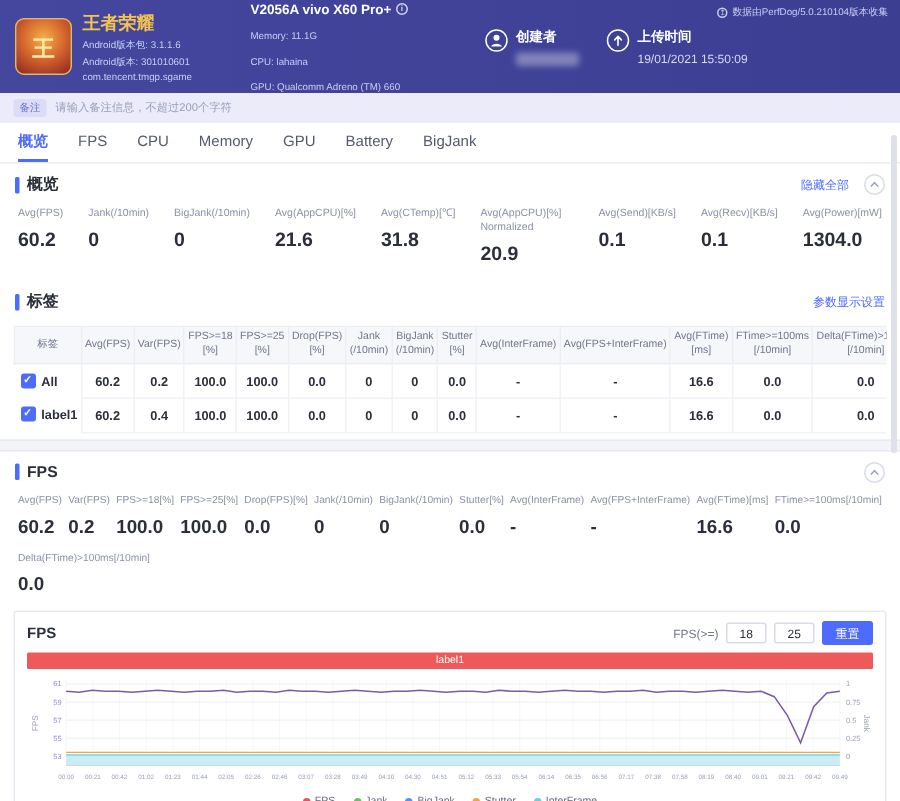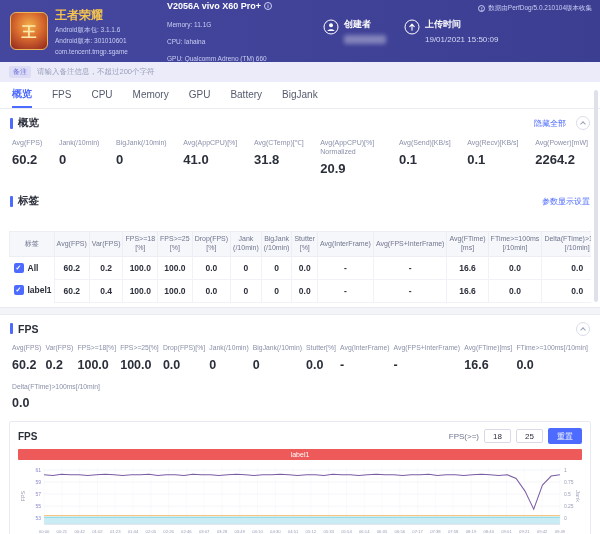--- a/index.html
+++ b/index.html
@@ -59,21 +59,21 @@
 
   .metrics-row { display:flex; justify-content:space-between; padding:3px 12px 11px; }
   .metric { display:flex; flex-direction:column; gap:5px; }
   .m-label { font-size:7px; color:#8a90a8; line-height:1.3; max-width:62px; }
   .m-value { font-size:13px; font-weight:bold; color:#2b2f3a; }
   .fps-metrics .m-label { white-space:nowrap; max-width:none; font-size:6.8px; }
   .fps-metrics .m-value { font-size:12.5px; }
   .metrics-row.second { justify-content:flex-start; padding-top:0; padding-bottom:9px; }
 
   
-  .table-wrap { margin:18px 9px 4px; overflow:hidden; }
+  .table-wrap { margin:4px 9px 4px; overflow:hidden; }
   table { border-collapse:collapse; width:100%; }
   th { background:#f6f7fb; font-size:7px; font-weight:normal; color:#70768c; padding:3px 2px;
     border:1px solid #edeef4; line-height:1.25; }
   td { font-size:8.5px; font-weight:bold; color:#2b2f3a; text-align:center; padding:6px 2px;
     border:1px solid #f1f2f7; }
   td.name-cell { display:flex; align-items:center; gap:4px; border:none; padding-left:4px; text-align:left; }
   .cb { width:10px; height:10px; background:#4d6bfe; border-radius:2px; color:#fff; font-size:7px;
     line-height:10px; text-align:center; display:inline-block; flex:0 0 auto; cursor:pointer; }
 
   .section-divider { height:8px; background:#f3f4f8; border-top:1px solid #e9ebf1; border-bottom:1px solid #e9ebf1; }
@@ -177,41 +177,41 @@
       <div class="metric">
         <div class="m-label">Jank(/10min)</div>
         <div class="m-value">0</div>
       </div>
       <div class="metric">
         <div class="m-label">BigJank(/10min)</div>
         <div class="m-value">0</div>
       </div>
       <div class="metric">
         <div class="m-label">Avg(AppCPU)[%]</div>
-        <div class="m-value">41.0</div>
+        <div class="m-value">21.6</div>
       </div>
       <div class="metric">
         <div class="m-label">Avg(CTemp)[℃]</div>
         <div class="m-value">31.8</div>
       </div>
       <div class="metric">
         <div class="m-label">Avg(AppCPU)[%] Normalized</div>
         <div class="m-value">20.9</div>
       </div>
       <div class="metric">
         <div class="m-label">Avg(Send)[KB/s]</div>
         <div class="m-value">0.1</div>
       </div>
       <div class="metric">
         <div class="m-label">Avg(Recv)[KB/s]</div>
         <div class="m-value">0.1</div>
       </div>
       <div class="metric">
         <div class="m-label">Avg(Power)[mW]</div>
-        <div class="m-value">2264.2</div>
+        <div class="m-value">1304.0</div>
       </div>
     </div>
 
   <div class="section-header">
     <span class="blue-bar"></span>
     <span class="section-title">标签</span>
     <span class="sec-link">参数显示设置</span>
   </div>
   <div class="table-wrap">
     <table>

